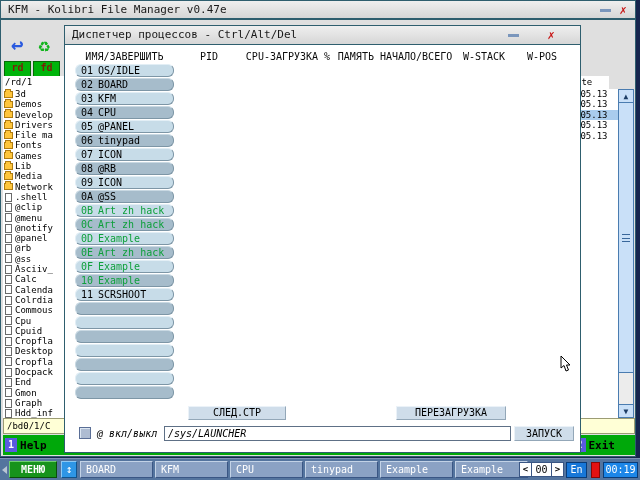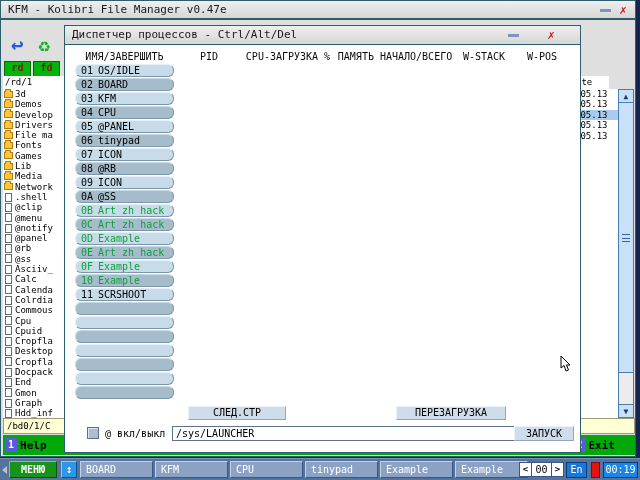--- a/index.html
+++ b/index.html
@@ -94,21 +94,21 @@
   .kill-even { background:#A6BCCB; border-top-color:#C8D8E2; border-left-color:#C8D8E2; }
   .txt-user { color:#0FA03C; }
 
   .dlg-btn { position:absolute; height:14px; background:#CFDDEA; border:1px solid #93A7B8;
     border-top-color:#EBF2F8; border-left-color:#EBF2F8;
     font-size:10px; line-height:12px; text-align:center; color:#000; }
   .btn-prev { left:21px; top:361px; width:98px; }
   .btn-next { left:123px; top:361px; width:98px; }
   .btn-reboot { left:331px; top:361px; width:110px; }
 
-  .launcher-row { position:absolute; left:16px; top:381px; width:100%; height:16px; }
+  .launcher-row { position:absolute; left:8px; top:381px; width:100%; height:16px;font-style:italic; }
   .chk { position:absolute; left:6px; top:1px; width:12px; height:12px; background:#AEBCD2;
     border:1px solid #5A6E96; box-shadow:inset 1px 1px 0 #DCE6F2; }
   .launch-label { position:absolute; left:24px; top:1px; font-size:10px; line-height:13px; color:#000; }
   .launch-input { position:absolute; left:91px; top:0; width:347px; height:15px;
     background:#FFFFFF; border:1px solid #5E7086; font-size:10px; line-height:13px;
     padding-left:3px; color:#000; font-family:"DejaVu Sans Mono", monospace; }
   .btn-run { left:449px; top:381px; width:60px; height:15px; line-height:13px; }
 
   
   .taskbar { position:absolute; left:0; top:458px; width:640px; height:38px;

